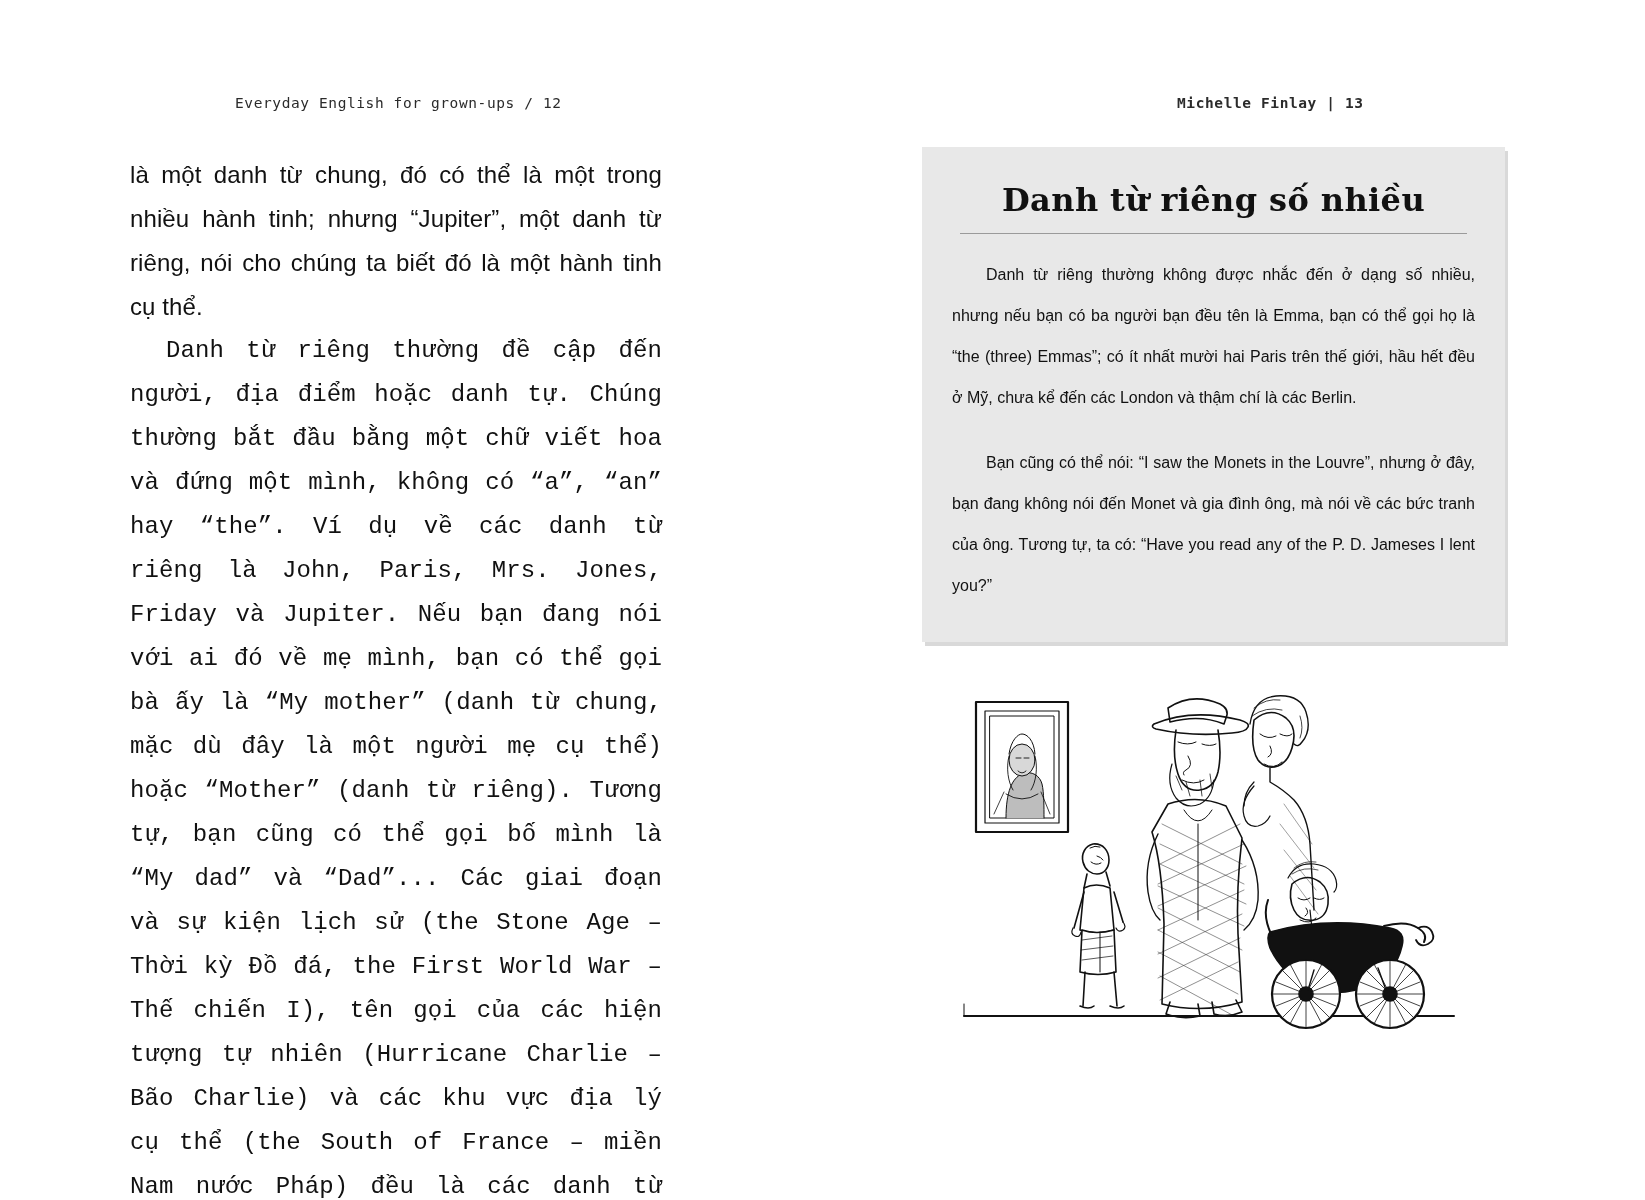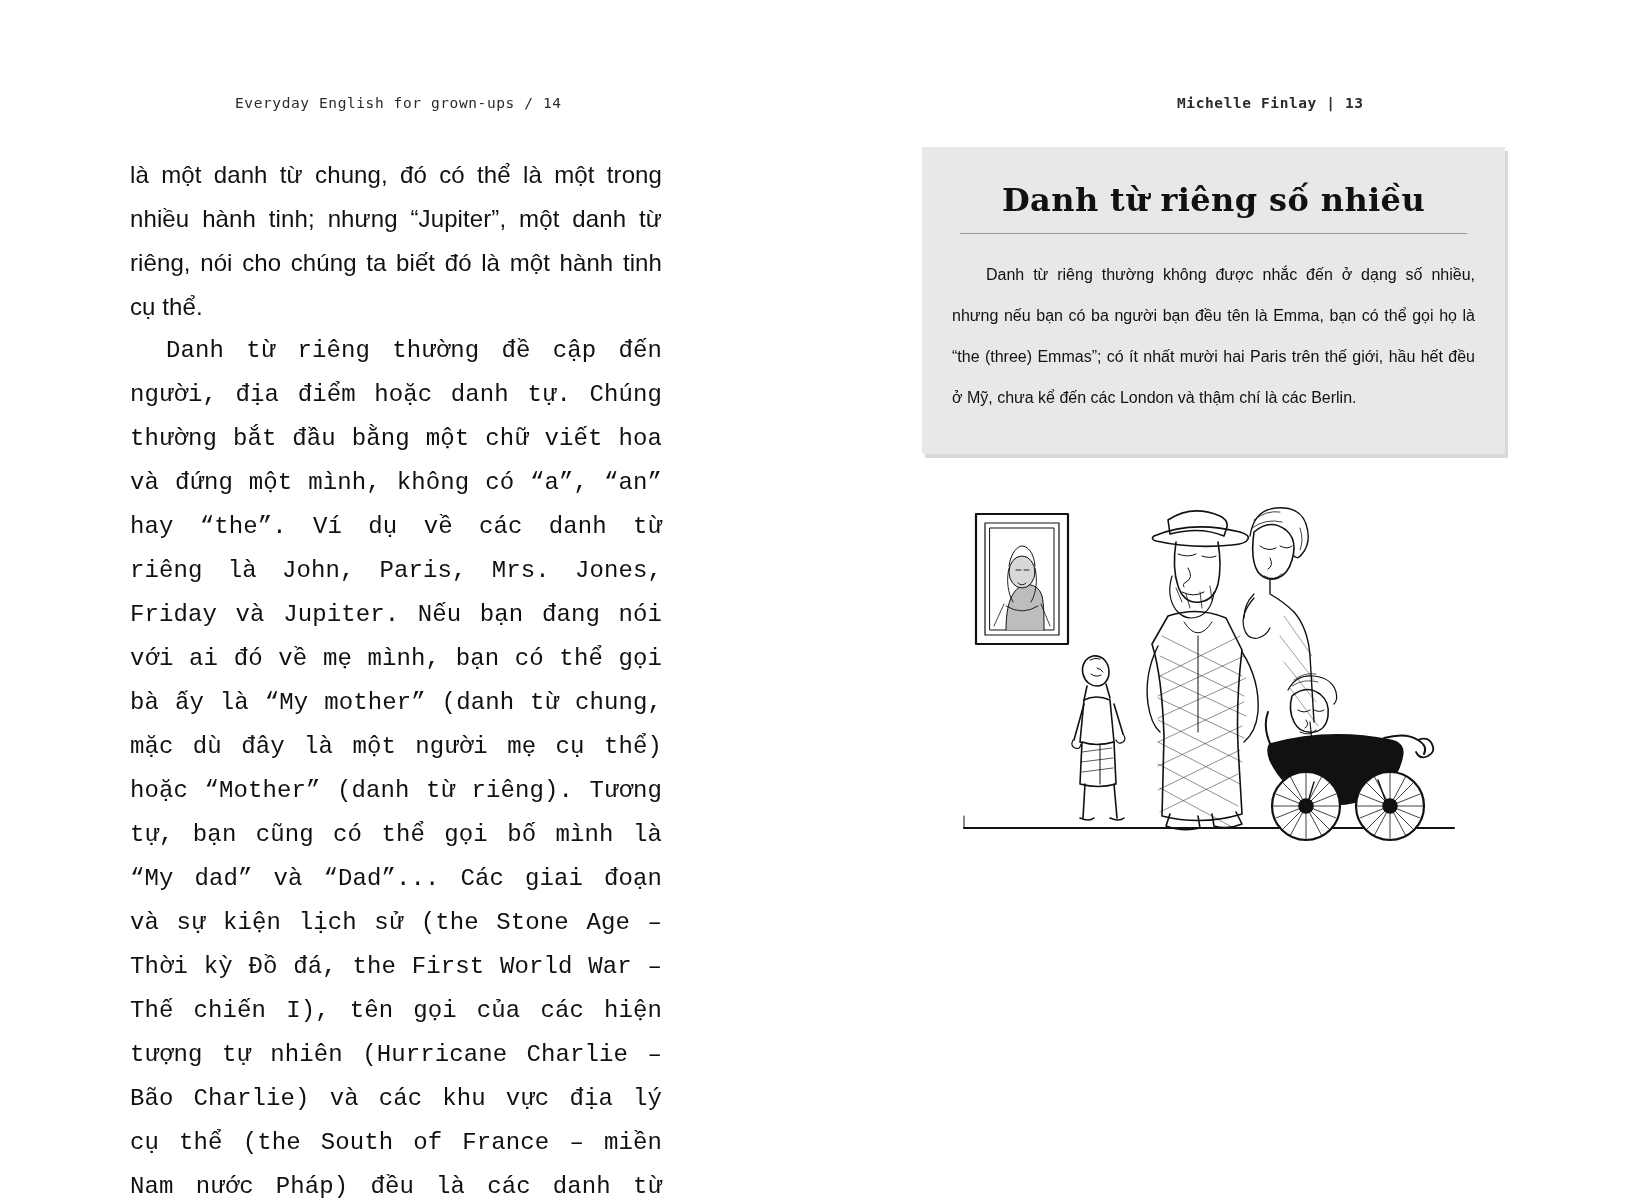--- a/index.html
+++ b/index.html
@@ -109,36 +109,37 @@
     display: block;
     margin: 0 auto;
   }
 </style>
 </head>
 <body>
 
 <div class="spread">
 
   <div class="page page-left">
-    <div class="running-head rh-left">Everyday English for grown-ups  /  14</div>
+    <div class="running-head rh-left">Everyday English for grown-ups  /  12</div>
 
     <div class="body-text">
       <p>là một danh từ chung, đó có thể là một trong nhiều hành tinh; nhưng “Jupiter”, một danh từ riêng, nói cho chúng ta biết đó là một hành tinh cụ thể.</p>
       <p class="indent">Danh từ riêng thường đề cập đến người, địa điểm hoặc danh tự. Chúng thường bắt đầu bằng một chữ viết hoa và đứng một mình, không có “a”, “an” hay “the”. Ví dụ về các danh từ riêng là John, Paris, Mrs. Jones, Friday và Jupiter. Nếu bạn đang nói với ai đó về mẹ mình, bạn có thể gọi bà ấy là “My mother” (danh từ chung, mặc dù đây là một người mẹ cụ thể) hoặc “Mother” (danh từ riêng). Tương tự, bạn cũng có thể gọi bố mình là “My dad” và “Dad”... Các giai đoạn và sự kiện lịch sử (the Stone Age – Thời kỳ Đồ đá, the First World War – Thế chiến I), tên gọi của các hiện tượng tự nhiên (Hurricane Charlie – Bão Charlie) và các khu vực địa lý cụ thể (the South of France – miền Nam nước Pháp) đều là các danh từ riêng.</p>
     </div>
   </div>
 
   <div class="page page-right">
     <div class="running-head rh-right">Michelle Finlay  |  13</div>
 
     <div class="callout">
       <h2 class="callout-title">Danh từ riêng số nhiều</h2>
       <hr class="callout-rule">
       <div class="callout-text">
         <p>Danh từ riêng thường không được nhắc đến ở dạng số nhiều, nhưng nếu bạn có ba người bạn đều tên là Emma, bạn có thể gọi họ là “the (three) Emmas”; có ít nhất mười hai Paris trên thế giới, hầu hết đều ở Mỹ, chưa kể đến các London và thậm chí là các Berlin.</p>
+        <p>Bạn cũng có thể nói: “I saw the Monets in the Louvre”, nhưng ở đây, bạn đang không nói đến Monet và gia đình ông, mà nói về các bức tranh của ông. Tương tự, ta có: “Have you read any of the P. D. Jameses I lent you?”</p>
       </div>
     </div>
 
     <div class="illustration">
       <svg width="520" height="390" viewBox="0 0 520 390" fill="none" stroke="#111" stroke-width="1.6" stroke-linecap="round" stroke-linejoin="round">
 
         <path d="M10 352 L500 352" stroke-width="2"></path>
         <path d="M10 352 L10 340" stroke-width="1"></path>
 
         <g>

